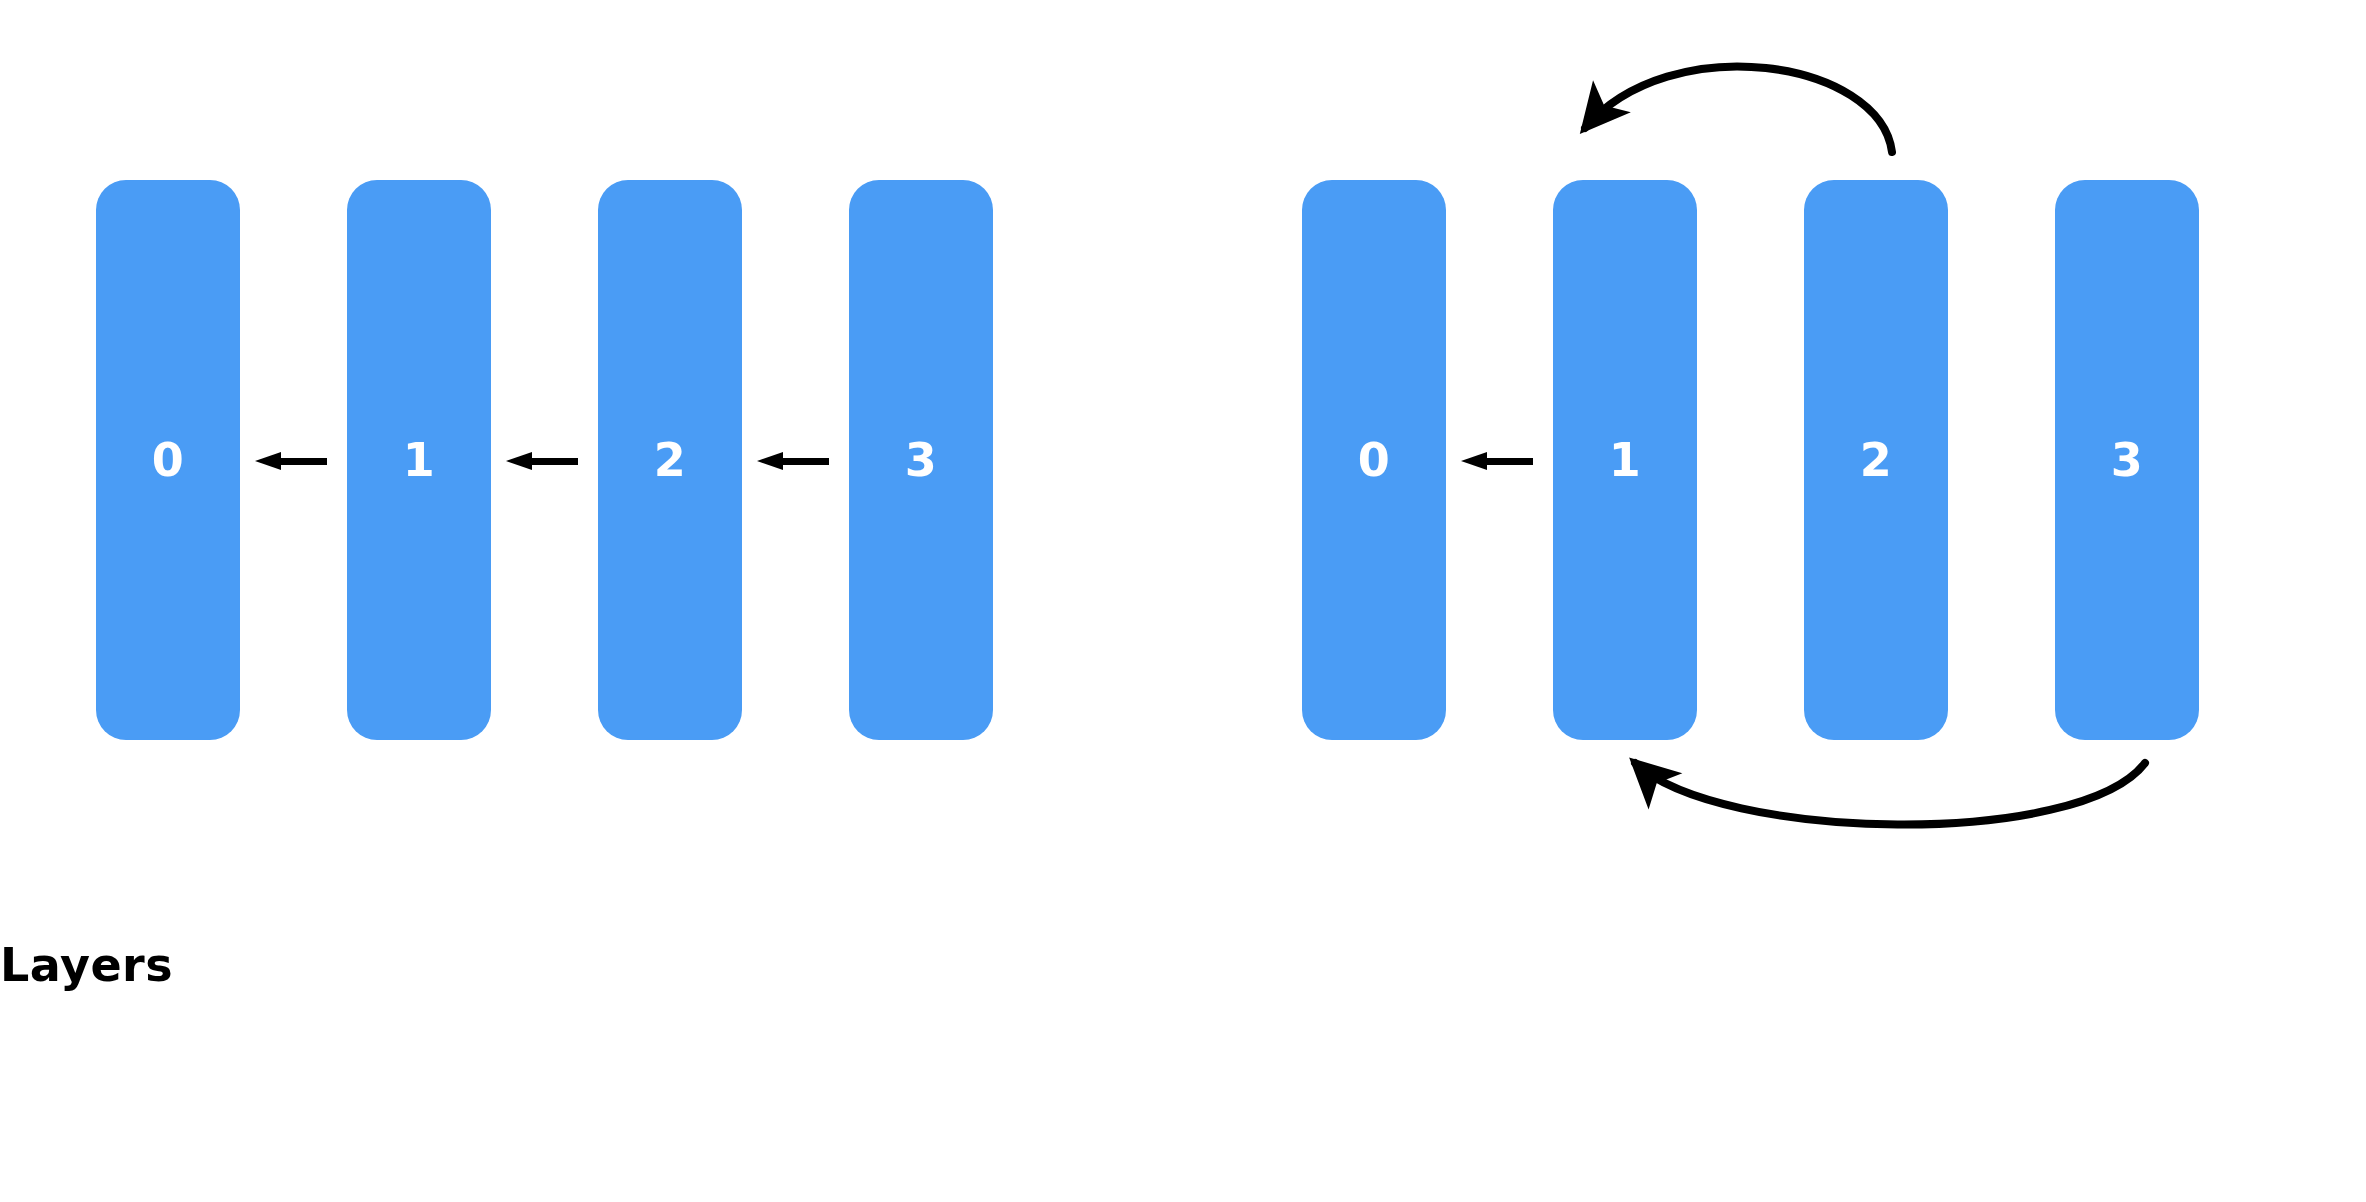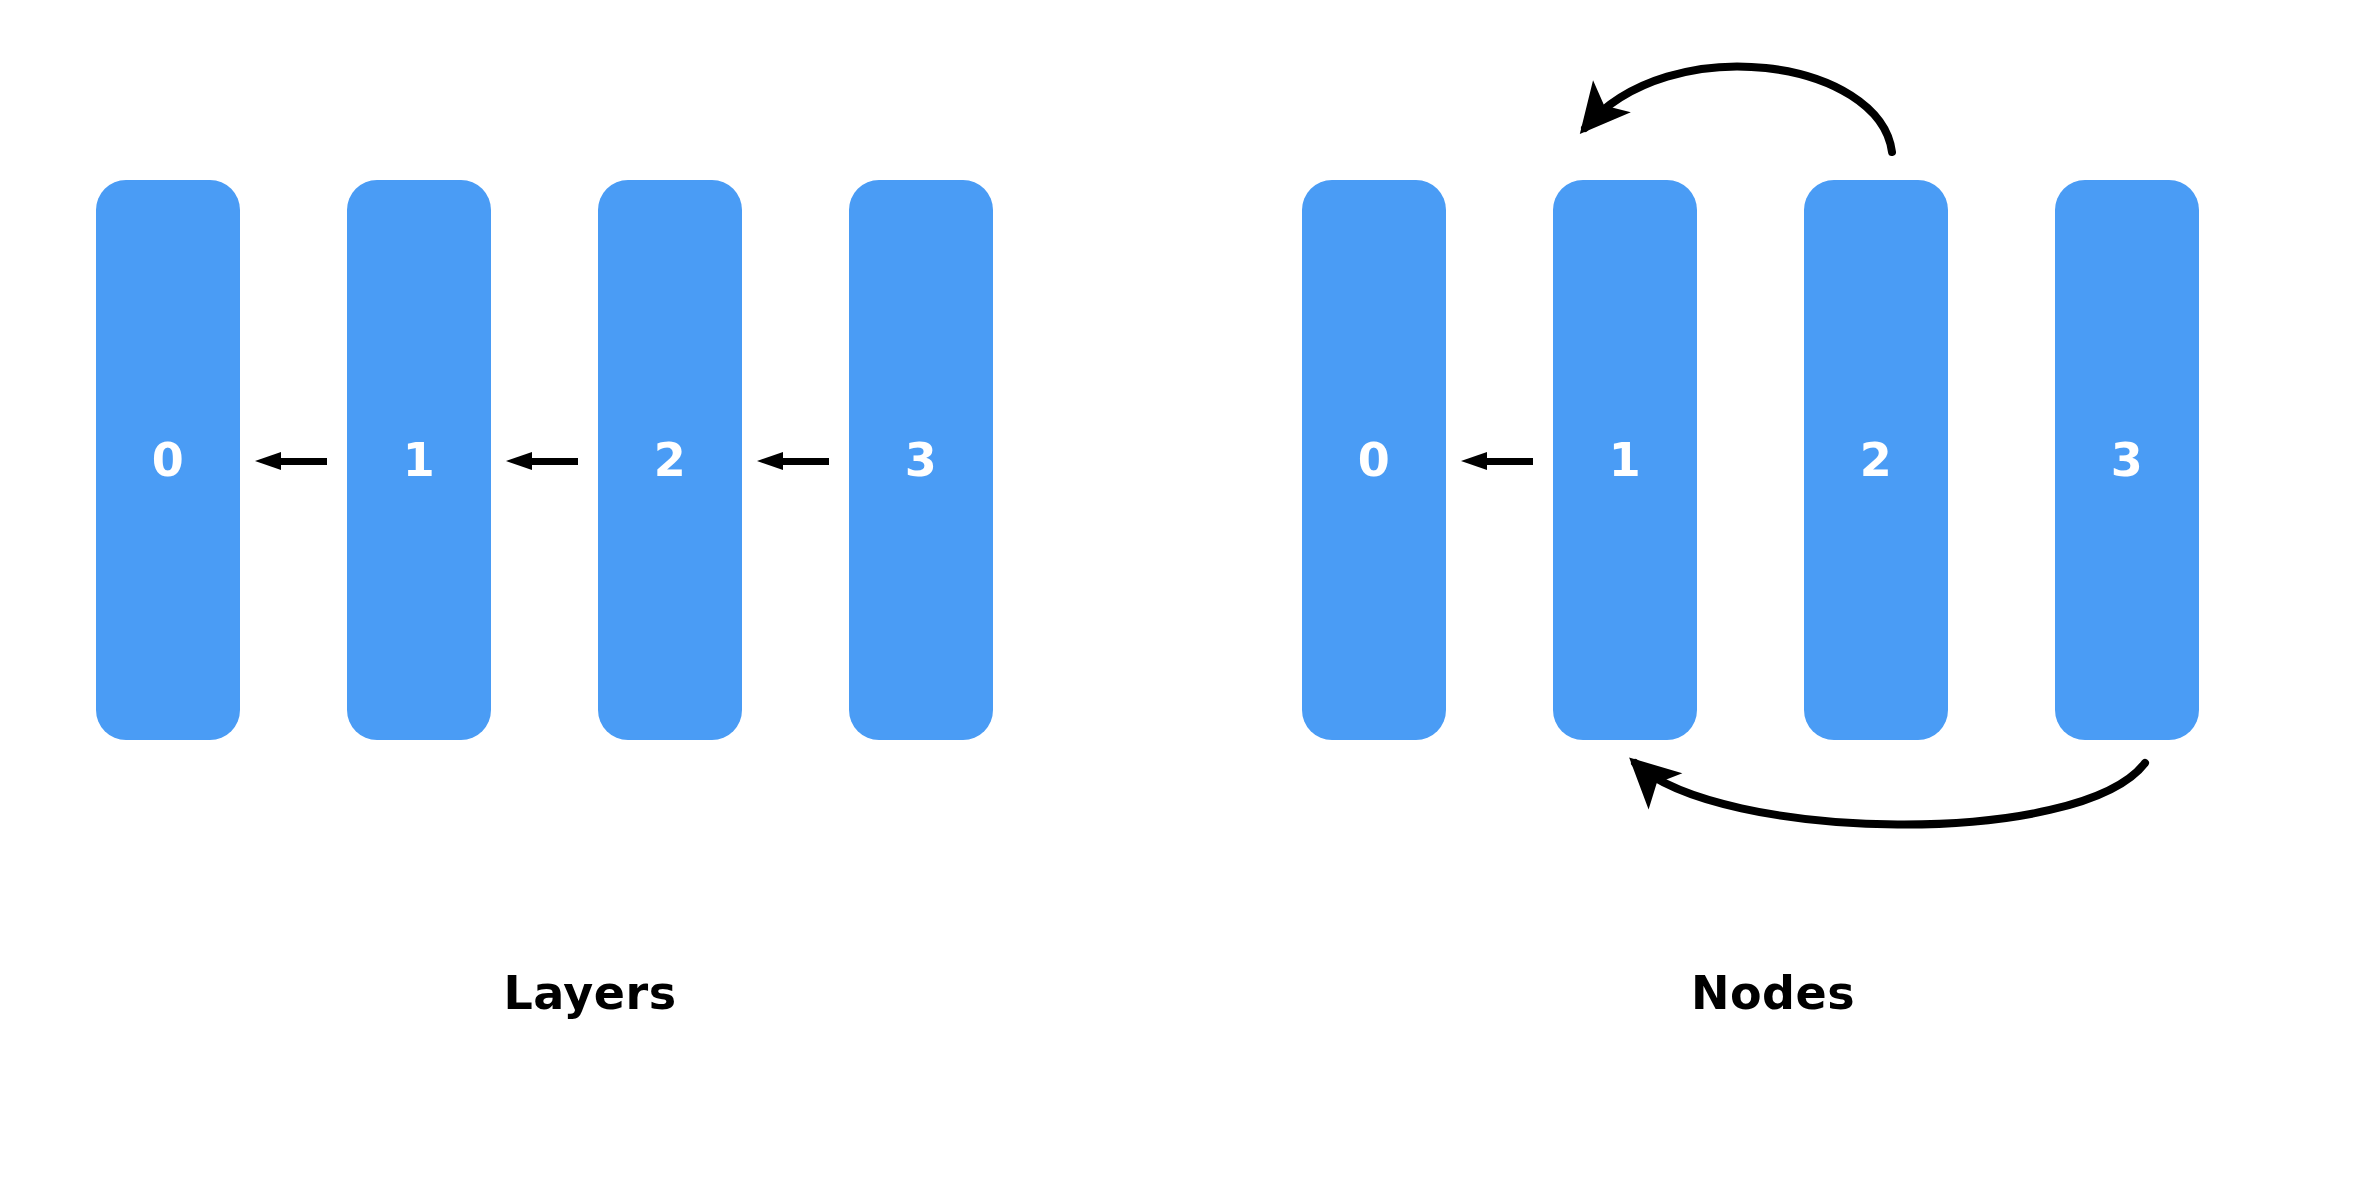--- a/index.html
+++ b/index.html
@@ -81,28 +81,27 @@
     top: 0;
     width: 1186px;
     height: 1202px;
     pointer-events: none;
   }
 
   .section-title {
     position: absolute;
     width: 100%;
     top: 938px;
-    text-align: center;
+    text-align: left;
     color: #000000;
     font-family: "DejaVu Sans", sans-serif;
     font-size: 46px;
     font-weight: 700;
     letter-spacing: 0.5px;
     user-select: none;
-    margin-top: 28px;
   }
 </style>
 </head>
 <body>
 
 <div id="canvas">
 
   <div class="panel" id="panel-layers">
 
     <div class="bar" style="left:96px">
@@ -162,16 +161,15 @@
         <marker id="mk-arrow-bot" markerWidth="7" markerHeight="7" refX="5.6" refY="3.5" orient="auto" markerUnits="strokeWidth">
           <path d="M0.4,0.4 L6.6,3.5 L0.4,6.6 L1.9,3.5 Z" fill="#000000"></path>
         </marker>
       </defs>
 
       <path fill="none" stroke="#000000" stroke-width="8" stroke-linecap="round" marker-end="url(#mk-arrow-top)" d="M 712 152 C 700 60 490 28 405 128"></path>
 
       <path fill="none" stroke="#000000" stroke-width="8" stroke-linecap="round" marker-end="url(#mk-arrow-bot)" d="M 965 763 C 900 848 540 842 455 763"></path>
     </svg>
 
-    <div class="section-title">Nodes</div>
   </div>
 
 </div>
 
 </body></html>

